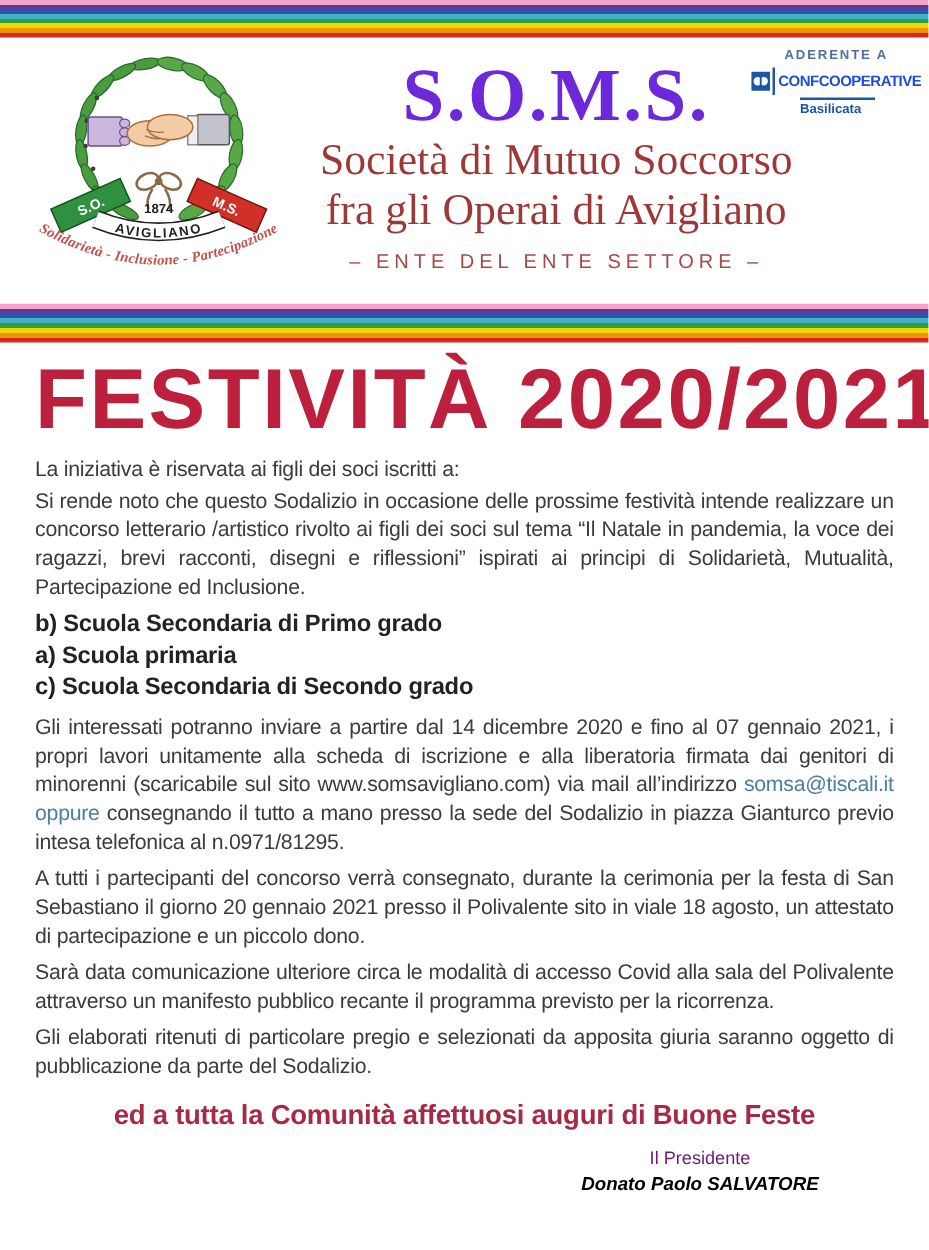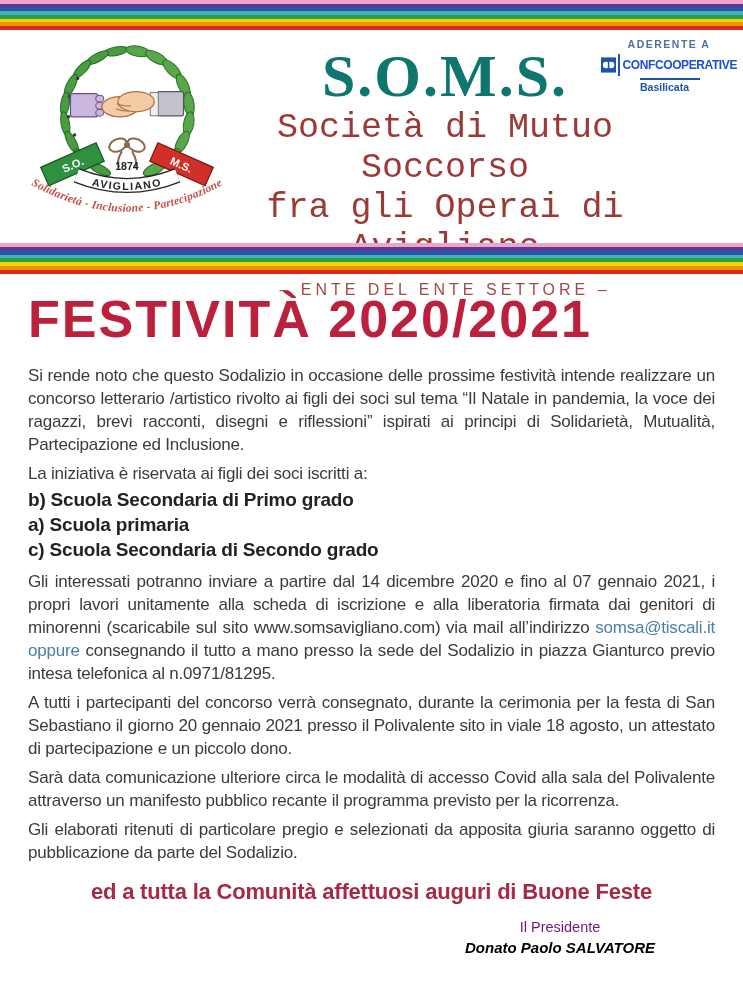--- a/index.html
+++ b/index.html
@@ -11,45 +11,45 @@
   }
   .rainbow { width:743px; height:30px; }
   .rainbow.mid { position:absolute; top:243px; left:0; height:31px; }
 
   
   .header { position:relative; height:211px; }
   .logo-wrap { position:absolute; left:20px; top:2px; width:214px; height:206px; }
   .header-text { position:absolute; left:213px; top:14px; width:464px; text-align:center; }
   .acronym {
     font-family:"Liberation Serif", serif; font-weight:bold;
-    font-size:60px; line-height:64px; color:#0f766e; letter-spacing:2px;
+    font-size:60px; line-height:64px; color:#6d28d9; letter-spacing:2px;
   }
   .subtitle {
-    font-family:Liberation Mono, monospace;
+    font-family:Liberation Serif, serif;
     font-size:35px; line-height:40px; color:#9c3937;
   }
   .tagline {
     margin-top:13px; font-size:16px; letter-spacing:4px; color:#a34a47;
   }
 
   
   .affiliation { position:absolute; right:6px; top:8px; width:136px; text-align:center; }
   .aff-line1 { font-size:10.5px; font-weight:bold; letter-spacing:1.5px; color:#50719f; margin-bottom:4px; }
   .aff-row { display:flex; align-items:center; justify-content:flex-start; }
   .aff-divider { width:2px; height:22px; background:#1b57a5; margin:0 3px 0 2px; }
   .aff-name { font-size:12px; font-weight:bold; color:#1d4ed8; letter-spacing:-0.4px; white-space:nowrap; }
   .aff-region {
     margin:2px 0 0 39px; width:60px; border-top:2px solid #1b57a5;
     font-size:10.5px; font-weight:bold; color:#1b57a5; text-align:left; padding-top:1px;
   }
 
   
   .main { position:absolute; top:274px; left:0; width:743px; padding:0 28px; }
   h1.title {
-    font-size:52px; line-height:64px; font-weight:bold; letter-spacing:2px;
+    font-size:68px; line-height:64px; font-weight:bold; letter-spacing:2px;
     color:#bc203c; margin:13px 0 13px 0; white-space:nowrap;
   }
   p.body {
     font-size:17px; line-height:23px; letter-spacing:-0.2px;
     text-align:justify; color:#3b3b3b; margin-bottom:6px;
   }
   p.intro-line { margin-bottom:2px; }
   p.cat {
     font-size:19px; line-height:25px; font-weight:bold; color:#222;
     margin:0; letter-spacing:-0.2px;
@@ -180,23 +180,23 @@
       </div>
       <div class="aff-region">Basilicata</div>
     </div>
   </div>
 
   <div class="rainbow mid" style="background: linear-gradient(rgb(242, 163, 201) 0%, rgb(242, 163, 201) 12.5%, rgb(93, 59, 148) 12.5%, rgb(93, 59, 148) 25%, rgb(42, 85, 166) 25%, rgb(42, 85, 166) 37.5%, rgb(64, 177, 198) 37.5%, rgb(64, 177, 198) 50%, rgb(47, 158, 65) 50%, rgb(47, 158, 65) 62.5%, rgb(242, 214, 0) 62.5%, rgb(242, 214, 0) 75%, rgb(239, 147, 0) 75%, rgb(239, 147, 0) 87.5%, rgb(216, 40, 30) 87.5%, rgb(216, 40, 30) 100%);"></div>
 
   <div class="main">
     <h1 class="title">FESTIVITÀ 2020/2021</h1>
 
+    <p class="body intro-line">La iniziativa è riservata ai figli dei soci iscritti a:</p>
+
     <p class="body">Si rende noto che questo Sodalizio in occasione delle prossime festività intende realizzare un concorso letterario /artistico rivolto ai figli dei soci sul tema “Il Natale in pandemia, la voce dei ragazzi, brevi racconti, disegni e riflessioni” ispirati ai principi di Solidarietà, Mutualità, Partecipazione ed Inclusione.</p>
-
-    <p class="body intro-line">La iniziativa è riservata ai figli dei soci iscritti a:</p>
 
     <p class="cat">b) Scuola Secondaria di Primo grado</p>
     <p class="cat">a) Scuola primaria</p>
     <p class="cat">c) Scuola Secondaria di Secondo grado</p>
 
     <p class="body gap-top"><span>Gli interessati potranno inviare a partire dal 14 dicembre 2020 e fino al 07 gennaio 2021, i propri lavori unitamente alla scheda di iscrizione e alla liberatoria firmata dai genitori di minorenni (scaricabile sul sito www.somsavigliano.com) via mail all’indirizzo</span>
       <a class="mail-link">somsa@tiscali.it oppure</a>
       <span>consegnando il tutto a mano presso la sede del Sodalizio in piazza Gianturco previo intesa telefonica al n.0971/81295.</span></p>
 
     <p class="body">A tutti i partecipanti del concorso verrà consegnato, durante la cerimonia per la festa di San Sebastiano il giorno 20 gennaio 2021 presso il Polivalente sito in viale 18 agosto, un attestato di partecipazione e un piccolo dono.</p>

